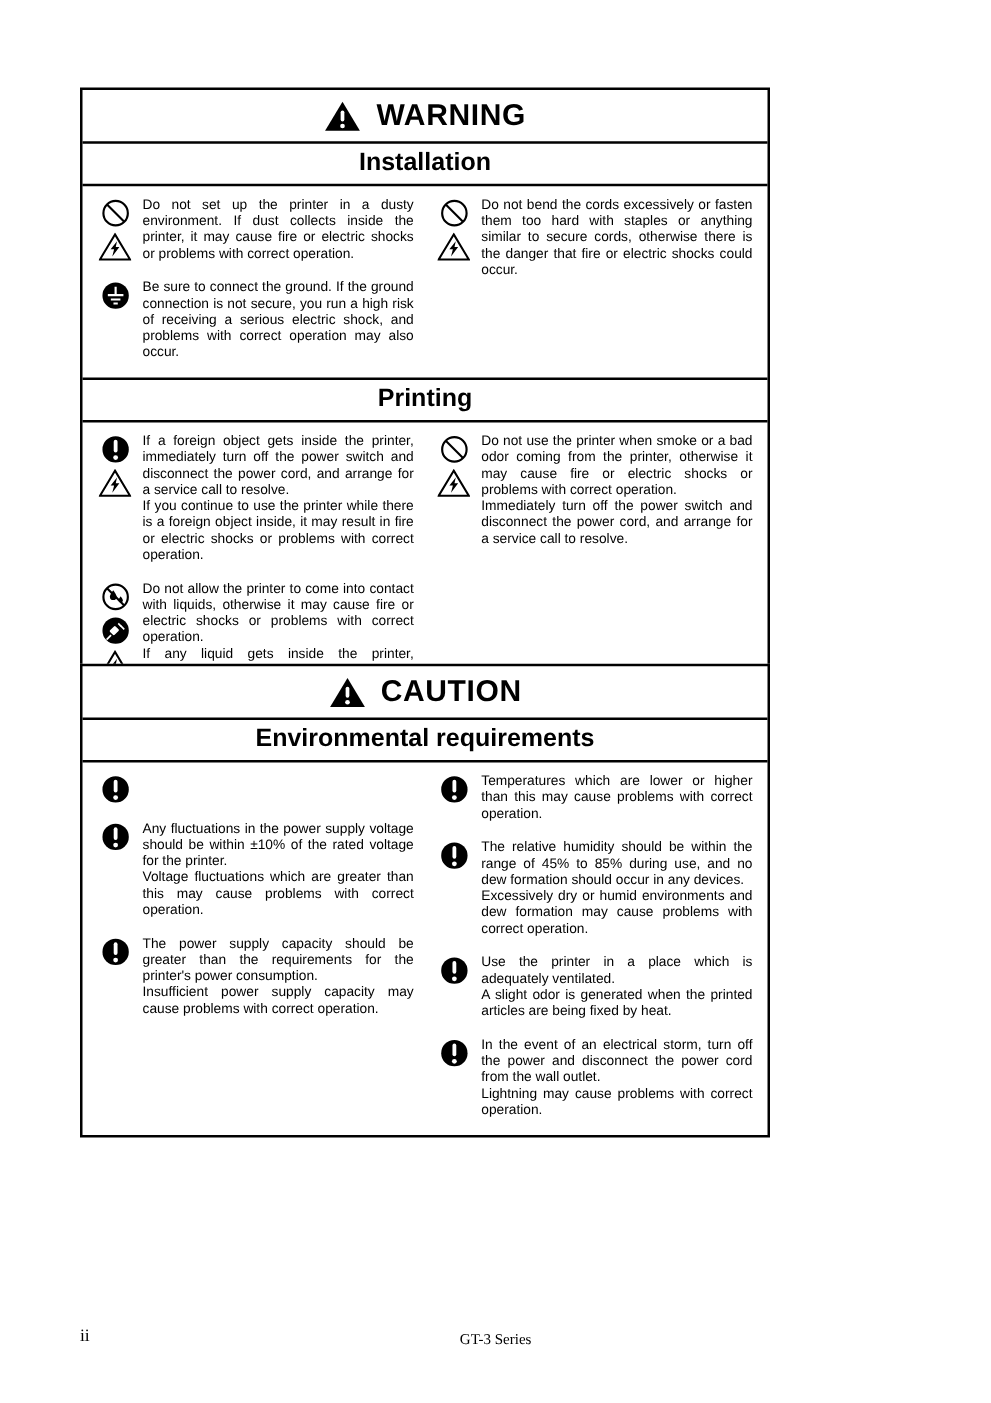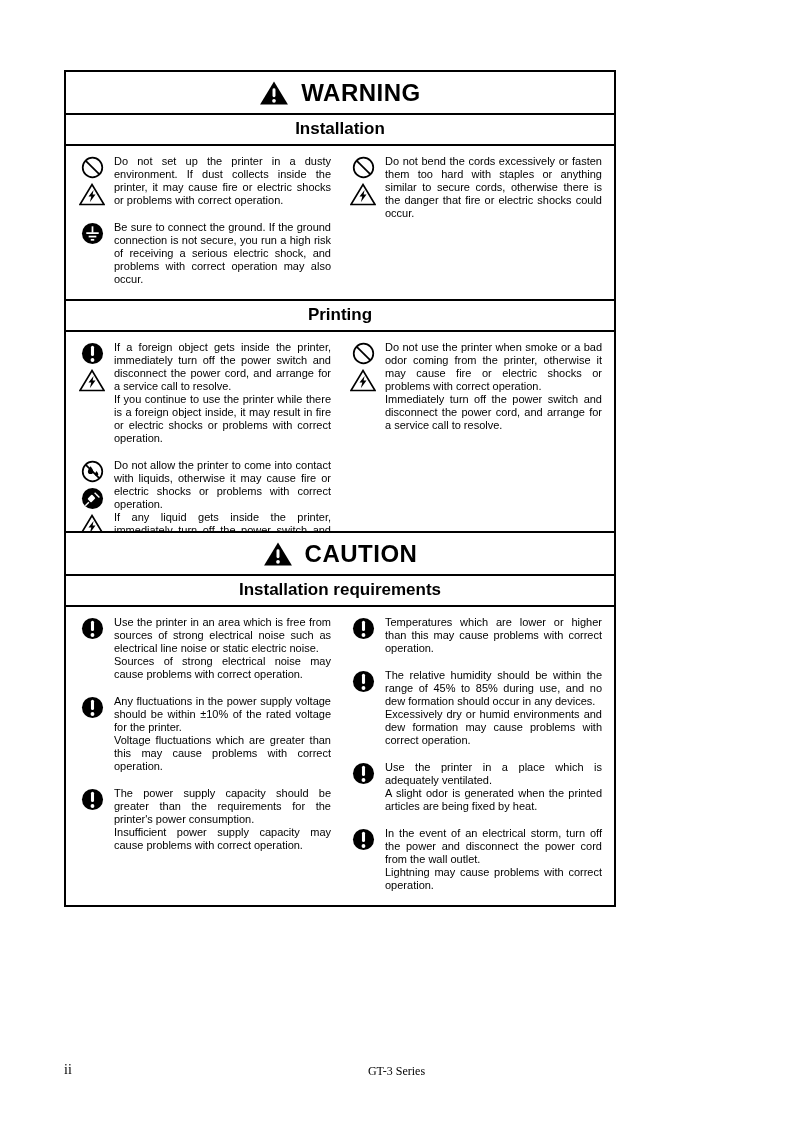--- a/index.html
+++ b/index.html
@@ -16,21 +16,21 @@
     position: absolute; left: 64px; width: 552px;
     border: 2px solid #000; background: #fff;
   }
   .box-header {
     display: flex; align-items: center; justify-content: center;
     gap: 12px; padding: 7px 0 6px; border-bottom: 2px solid #000;
   }
   .box-title { font-size: 24px; font-weight: bold; letter-spacing: .5px; }
 
   .section-title {
-    text-align: center; font-weight: bold; font-size: 17px;
+    text-align: center; font-weight: bold; font-size: 20px;
     padding: 4px 0 5px; border-bottom: 2px solid #000;
   }
   .section-title.bt { border-top: 2px solid #000; }
 
   .section-content { display: flex; gap: 18px; padding: 9px 12px 13px; }
   .col { flex: 1 1 0; display: flex; flex-direction: column; gap: 14px; min-width: 0; }
 
   .item { display: flex; gap: 8px; }
   .icons { flex: 0 0 28px; display: flex; flex-direction: column; align-items: center; gap: 4px; padding-top: 1px; }
   .ic { width: 23px; height: 23px; display: block; }
@@ -205,32 +205,28 @@
   </div>
 
   <div class="safety-box" style="top:531px">
     <div class="box-header">
       <svg class="ic-lg">
           <use href="#sym-warning-triangle"></use>
         </svg>
       <span class="box-title">CAUTION</span>
     </div>
 
-    <div class="section-title">Installation requirements</div>
+    <div class="section-title">Environmental requirements</div>
     <div class="section-content">
       <div class="col">
         <div class="item">
           <div class="icons">
             <svg class="ic">
                 <use href="#sym-exclamation"></use>
               </svg>
-          </div>
-          <div class="text">
-            <p>Use the printer in an area which is free from sources of strong electrical noise such as electrical line noise or static electric noise.</p>
-            <p>Sources of strong electrical noise may cause problems with correct operation.</p>
           </div>
         </div>
         <div class="item">
           <div class="icons">
             <svg class="ic">
                 <use href="#sym-exclamation"></use>
               </svg>
           </div>
           <div class="text">
             <p>Any fluctuations in the power supply voltage should be within ±10% of the rated voltage for the printer.</p>

